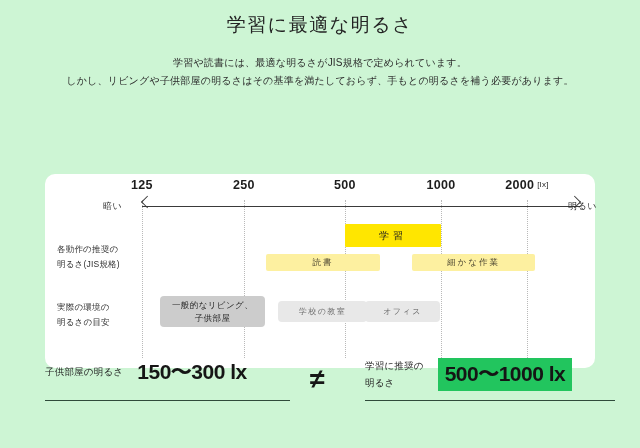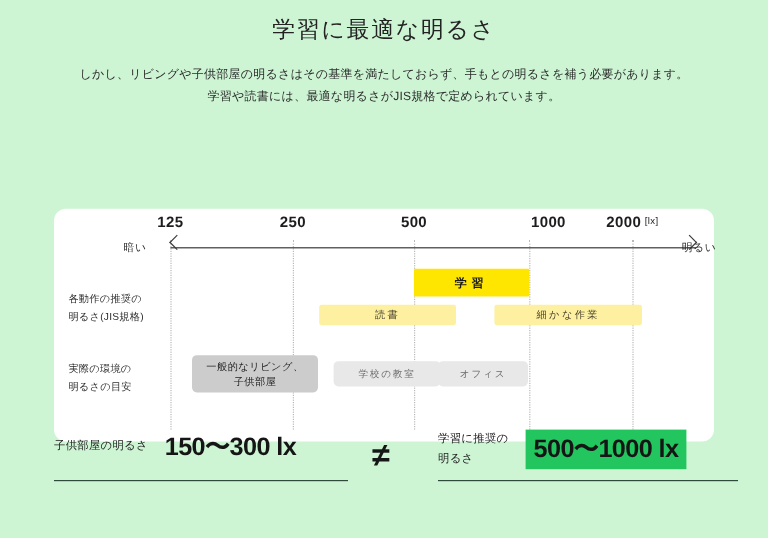--- a/index.html
+++ b/index.html
@@ -145,21 +145,21 @@
     font-size: 8.5px;
     letter-spacing: 2px;
     box-sizing: border-box;
     white-space: nowrap;
   }
   .bar-study {
     height: 23px;
     background: #ffe600;
     color: #1e1e1e;
     font-size: 10px;
-    font-weight: 700;
+    font-weight: 400;
     letter-spacing: 4px;
     border-radius: 1px;
   }
   .bar-soft {
     height: 17px;
     background: #fdf0a0;
     color: #4a4430;
     border-radius: 2px;
   }
   .bar-gray-dark {
@@ -233,39 +233,39 @@
   }
   .rule.left  { left: 45px;  width: 245px; }
   .rule.right { left: 365px; width: 250px; }
 </style>
 </head>
 <body>
 
 <div class="header">
   <h1 class="title">学習に最適な明るさ</h1>
   <div class="subtitle">
+    <span class="line">学習や読書には、最適な明るさがJIS規格で定められています。</span>
     <span class="line">しかし、リビングや子供部屋の明るさはその基準を満たしておらず、手もとの明るさを補う必要があります。</span>
-    <span class="line">学習や読書には、最適な明るさがJIS規格で定められています。</span>
   </div>
 </div>
 
 <div class="card">
 
   <div class="grid">
     <div class="gridline" style="left:97px"></div>
     <div class="gridline" style="left:199px"></div>
     <div class="gridline" style="left:300px"></div>
     <div class="gridline" style="left:396px"></div>
     <div class="gridline" style="left:482px"></div>
   </div>
 
   <div class="scale-num" style="left:97px">125</div>
   <div class="scale-num" style="left:199px">250</div>
   <div class="scale-num" style="left:300px">500</div>
-  <div class="scale-num" style="left:412px">1000</div>
+  <div class="scale-num" style="left:396px">1000</div>
   <div class="scale-num" style="left:482px">
     <span>2000</span><span class="unit">[lx]</span>
   </div>
 
   <div class="axis">
     <span class="arrow-l"></span>
     <span class="arrow-r"></span>
   </div>
   <div class="axis-label left">暗い</div>
   <div class="axis-label right">明るい</div>

